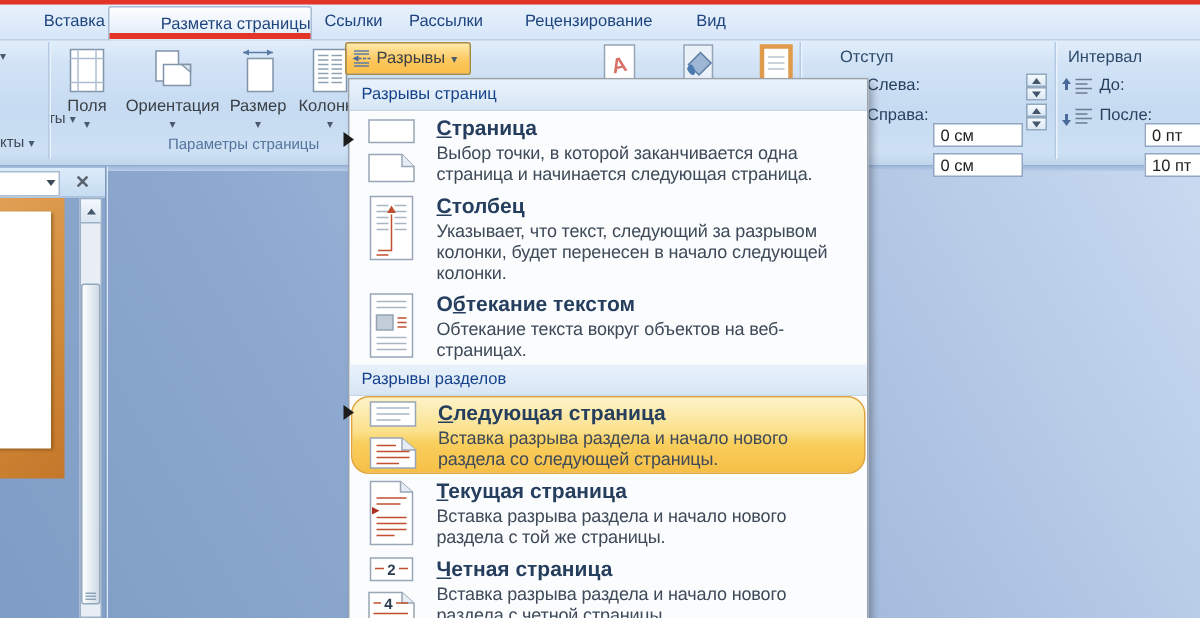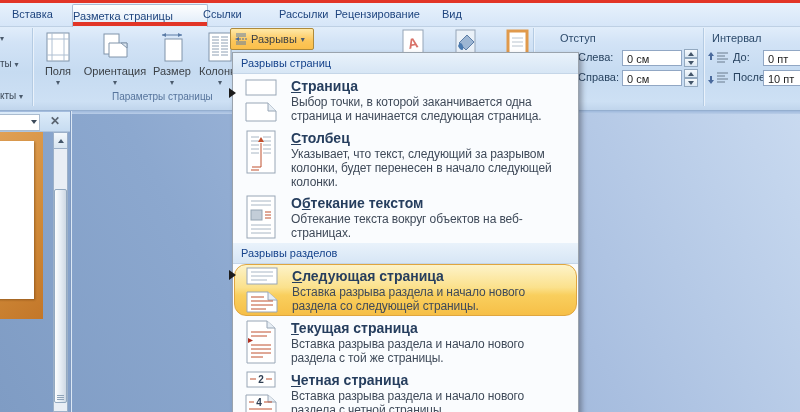--- a/index.html
+++ b/index.html
@@ -5,21 +5,21 @@
   html,body{margin:0;padding:0;background:#e8eef6;}
   .screen{position:relative;width:800px;height:412px;overflow:hidden;
     font-family:"Liberation Sans",sans-serif;background:#c9dcf0;}
   
   .red-top{position:absolute;left:0;top:0;width:800px;height:3px;background:#e23527;z-index:60;}
   .red-underline{position:absolute;left:73px;top:22px;width:134px;height:4px;background:#e23527;z-index:60;}
   
   .tabbar{position:absolute;left:0;top:3px;width:800px;height:23px;
     background:linear-gradient(#e7f1fc,#d6e6f8);border-bottom:1px solid #bed0e4;z-index:5;}
   .tab{position:absolute;top:0;height:22px;line-height:22px;font-size:11px;color:#1e447e;
-    text-align:left;cursor:default;}
+    text-align:right;cursor:default;}
   .tab.active{background:linear-gradient(#fdfeff,#eaf2fb 60%,#dcE9f7);border:1px solid #aabdd4;border-bottom:none;
     border-radius:2px 2px 0 0;top:1px;height:22px;color:#1e447e;}
   
   .ribbon{position:absolute;left:0;top:26px;width:800px;height:84px;
     background:linear-gradient(#e2eefb 0%,#d2e3f6 20%,#c6dbf1 55%,#cde0f4 90%,#c0d5ec 100%);
     border-bottom:1px solid #94aecf;z-index:4;}
   .vsep{position:absolute;top:2px;height:78px;width:1px;background:#b4cbe3;box-shadow:1px 0 0 #eaf2fb;}
   .frag{position:absolute;left:0;font-size:10px;color:#3e4a58;white-space:nowrap;}
   .frag .dd{font-size:8px;color:#4a5a6c;}
   .bigbtns{position:absolute;left:34px;top:2px;display:flex;}
@@ -34,21 +34,21 @@
     background:linear-gradient(#ffe9a8,#fcc65a 60%,#fbbf4a);border:1px solid #ae8a3c;border-radius:2px;
     font-size:11px;color:#3a3f45;cursor:default;z-index:6;}
   .breaks-btn .bicon{margin:0 3px 0 3px;display:flex;}
   .breaks-btn .dd{font-size:8px;color:#4a5a6c;margin-left:4px;}
   .bgicons{position:absolute;top:3px;display:flex;}
   .bgicon{width:30px;height:28px;margin-right:22px;display:flex;align-items:center;justify-content:center;}
   
   .pg-title{position:absolute;font-size:11px;color:#2c4a6b;}
   .pg-label{position:absolute;font-size:11px;color:#27425f;white-space:nowrap;}
   .field{position:absolute;height:16px;background:#fff;border:1px solid #91a7c4;font-size:11px;color:#1e1e1e;
-    line-height:16px;padding-left:4px;box-sizing:border-box;}
+    line-height:16px;padding-left:4px;box-sizing:border-box;margin-top:32px;}
   .spin{position:absolute;width:14px;height:18px;display:flex;flex-direction:column;}
   .spin .sb{flex:1;background:linear-gradient(#f6fafd,#dce8f3);border:1px solid #93a9c0;
     display:flex;align-items:center;justify-content:center;cursor:default;}
   .tri-up{width:0;height:0;border-left:3px solid transparent;border-right:3px solid transparent;border-bottom:4px solid #44566a;}
   .tri-down{width:0;height:0;border-left:3px solid transparent;border-right:3px solid transparent;border-top:4px solid #44566a;}
   .sp-icon{position:absolute;width:22px;height:14px;}
   
   .docarea{position:absolute;left:0;top:111px;width:800px;height:301px;
     background:linear-gradient(60deg,#7f9cc4 0%,#8ca8cf 30%,#a9bfe0 65%,#c9daf0 100%);z-index:1;}
   .doc-topline{position:absolute;left:0;top:0;width:800px;height:3px;background:linear-gradient(#9fb9dc,#b9cde8);}
@@ -90,28 +90,28 @@
 </style>
 </head>
 <body>
 
 <div class="screen">
 
   <div class="tabbar">
     <span class="tab" style="left:12px;width:58px;">Вставка</span>
     <span class="tab active" style="left:72px;width:134px;">Разметка страницы</span>
     <span class="tab" style="left:203px;width:52px;">Ссылки</span>
-    <span class="tab" style="left:279px;width:62px;">Рассылки</span>
+    <span class="tab" style="left:260px;width:62px;">Рассылки</span>
     <span class="tab" style="left:335px;width:100px;">Рецензирование</span>
     <span class="tab" style="left:442px;width:42px;">Вид</span>
   </div>
 
   <div class="ribbon">
     <span class="frag" style="top:6px;"><span class="dd">▾</span></span>
-    <span class="frag" style="top:32px;"><span>ты</span> <span class="dd">▾</span></span>
+    <span class="frag" style="top:48px;padding-left:32px;"><span>ты</span> <span class="dd">▾</span></span>
     <span class="frag" style="top:64px;"><span>кты</span> <span class="dd">▾</span></span>
     <div class="vsep" style="left:32px;"></div>
 
     <div class="bigbtns">
       <div class="bigbtn">
         <span class="icon">
           <svg width="28" height="30" viewBox="0 0 28 30">
               <rect x="3" y="1" width="22" height="28" fill="#fff" stroke="#8094aa"></rect>
               <line x1="8" y1="1" x2="8" y2="29" stroke="#aebfd2"></line>
               <line x1="20" y1="1" x2="20" y2="29" stroke="#aebfd2"></line>

